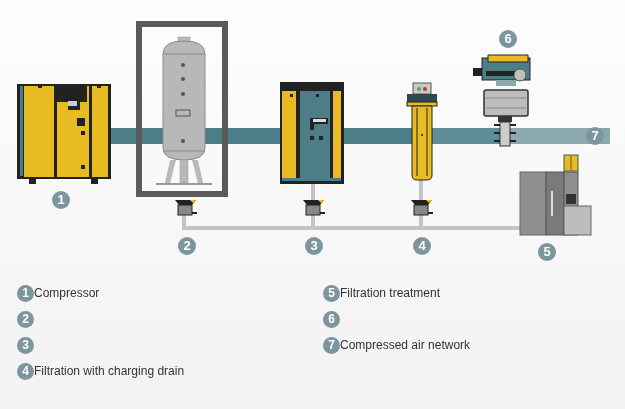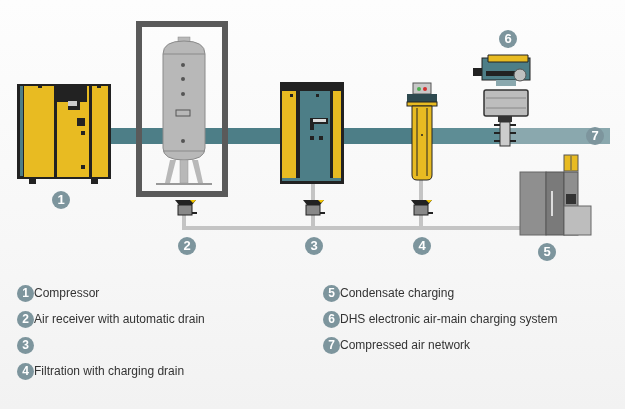--- a/index.html
+++ b/index.html
@@ -161,34 +161,32 @@
   <div class="badge" style="left:586px;top:127px">7</div>
 </div>
 
 <div id="legend">
   <div class="leg-item" style="left:17px;top:0px">
     <span class="badge">1</span>
     <span class="leg-label">Compressor</span>
   </div>
   <div class="leg-item" style="left:17px;top:26px">
     <span class="badge">2</span>
-    <span class="leg-label">Air receiver with automatic drain</span>
   </div>
   <div class="leg-item" style="left:17px;top:52px">
     <span class="badge">3</span>
   </div>
   <div class="leg-item" style="left:17px;top:78px">
     <span class="badge">4</span>
     <span class="leg-label">Filtration with charging drain</span>
   </div>
   <div class="leg-item" style="left:323px;top:0px">
     <span class="badge">5</span>
-    <span class="leg-label">Condensate charging</span>
+    <span class="leg-label">Filtration treatment</span>
   </div>
   <div class="leg-item" style="left:323px;top:26px">
     <span class="badge">6</span>
-    <span class="leg-label">DHS electronic air-main charging system</span>
   </div>
   <div class="leg-item" style="left:323px;top:52px">
     <span class="badge">7</span>
     <span class="leg-label">Compressed air network</span>
   </div>
 </div>
 
 </body></html>

